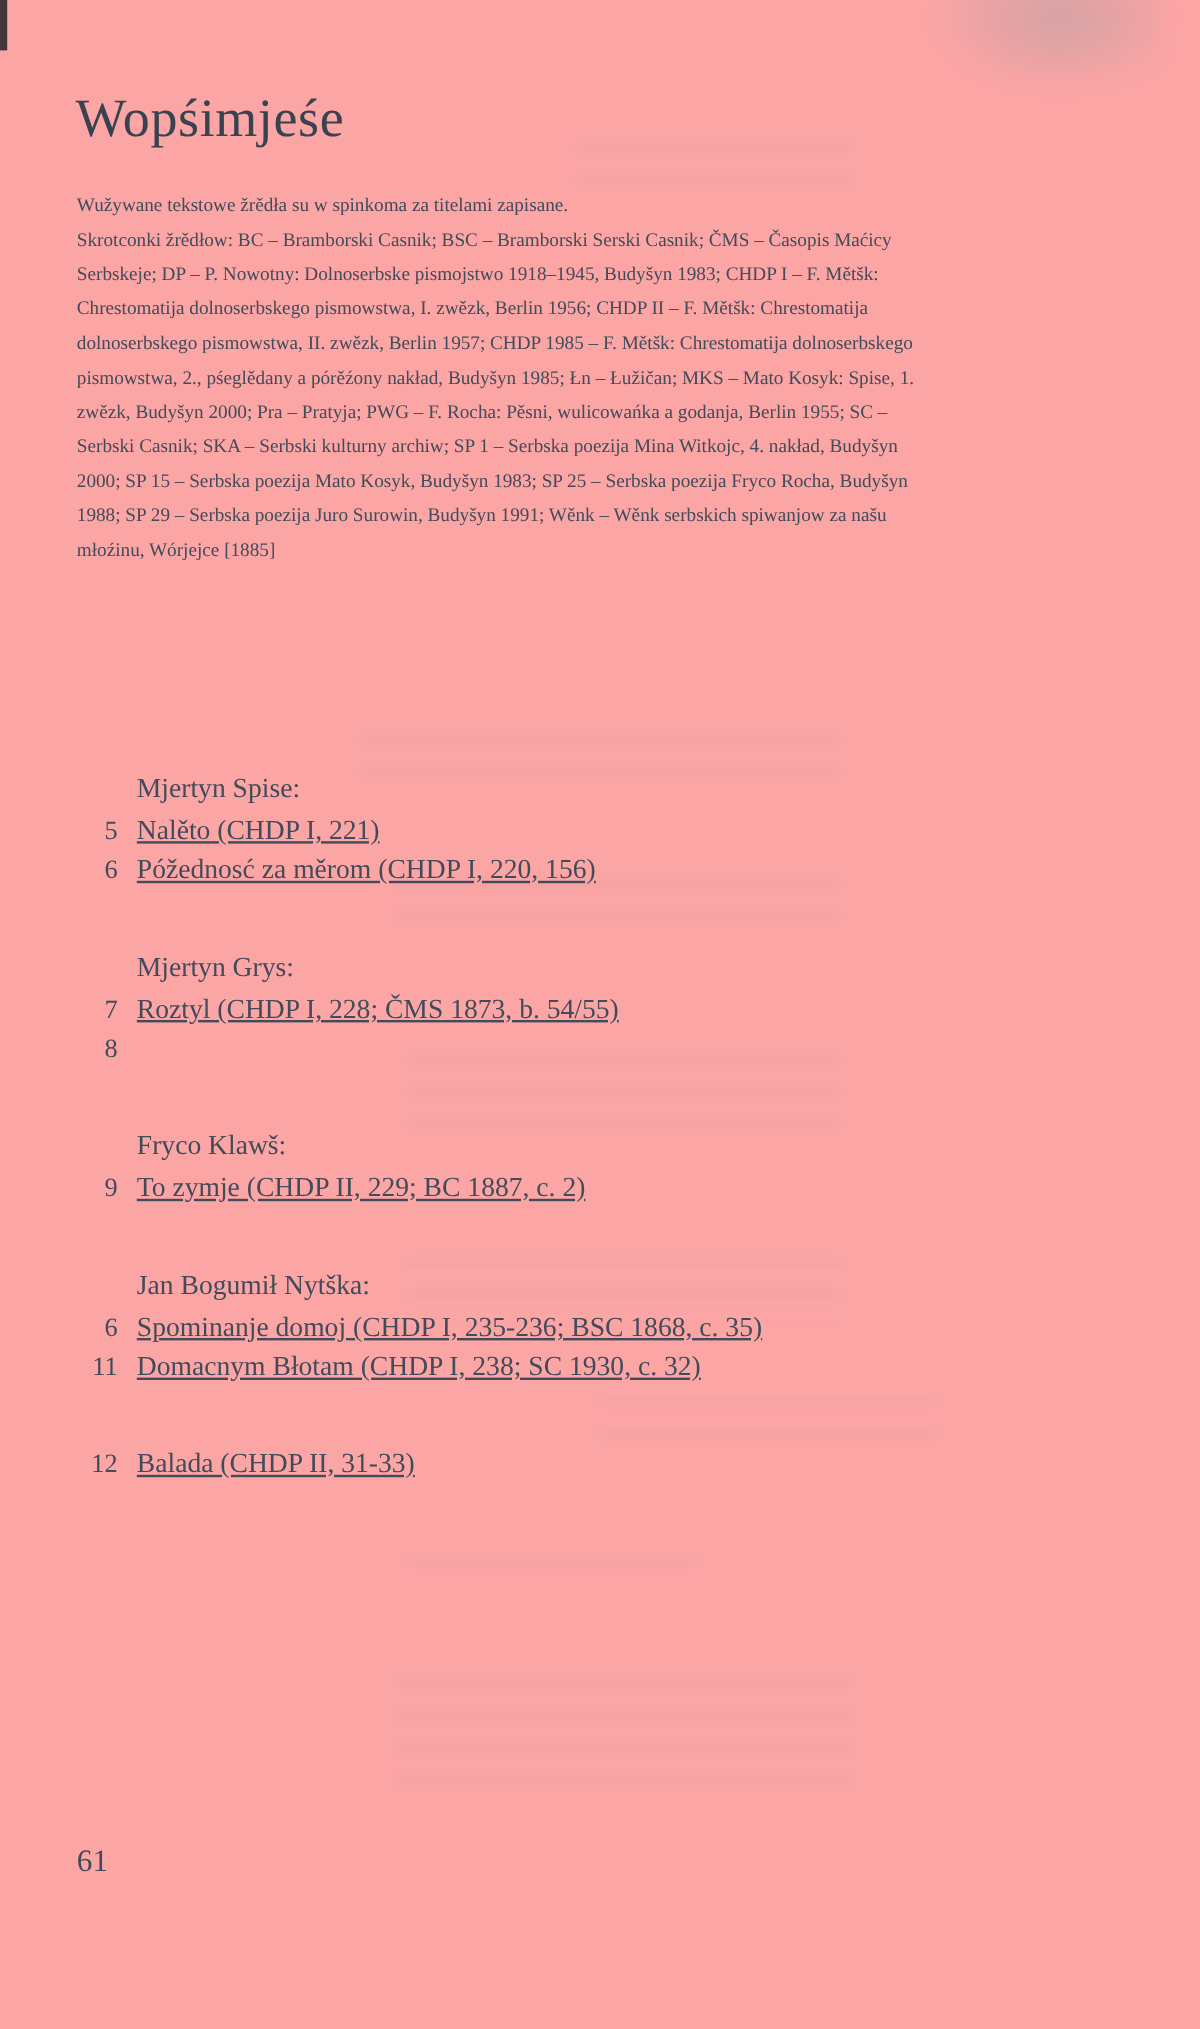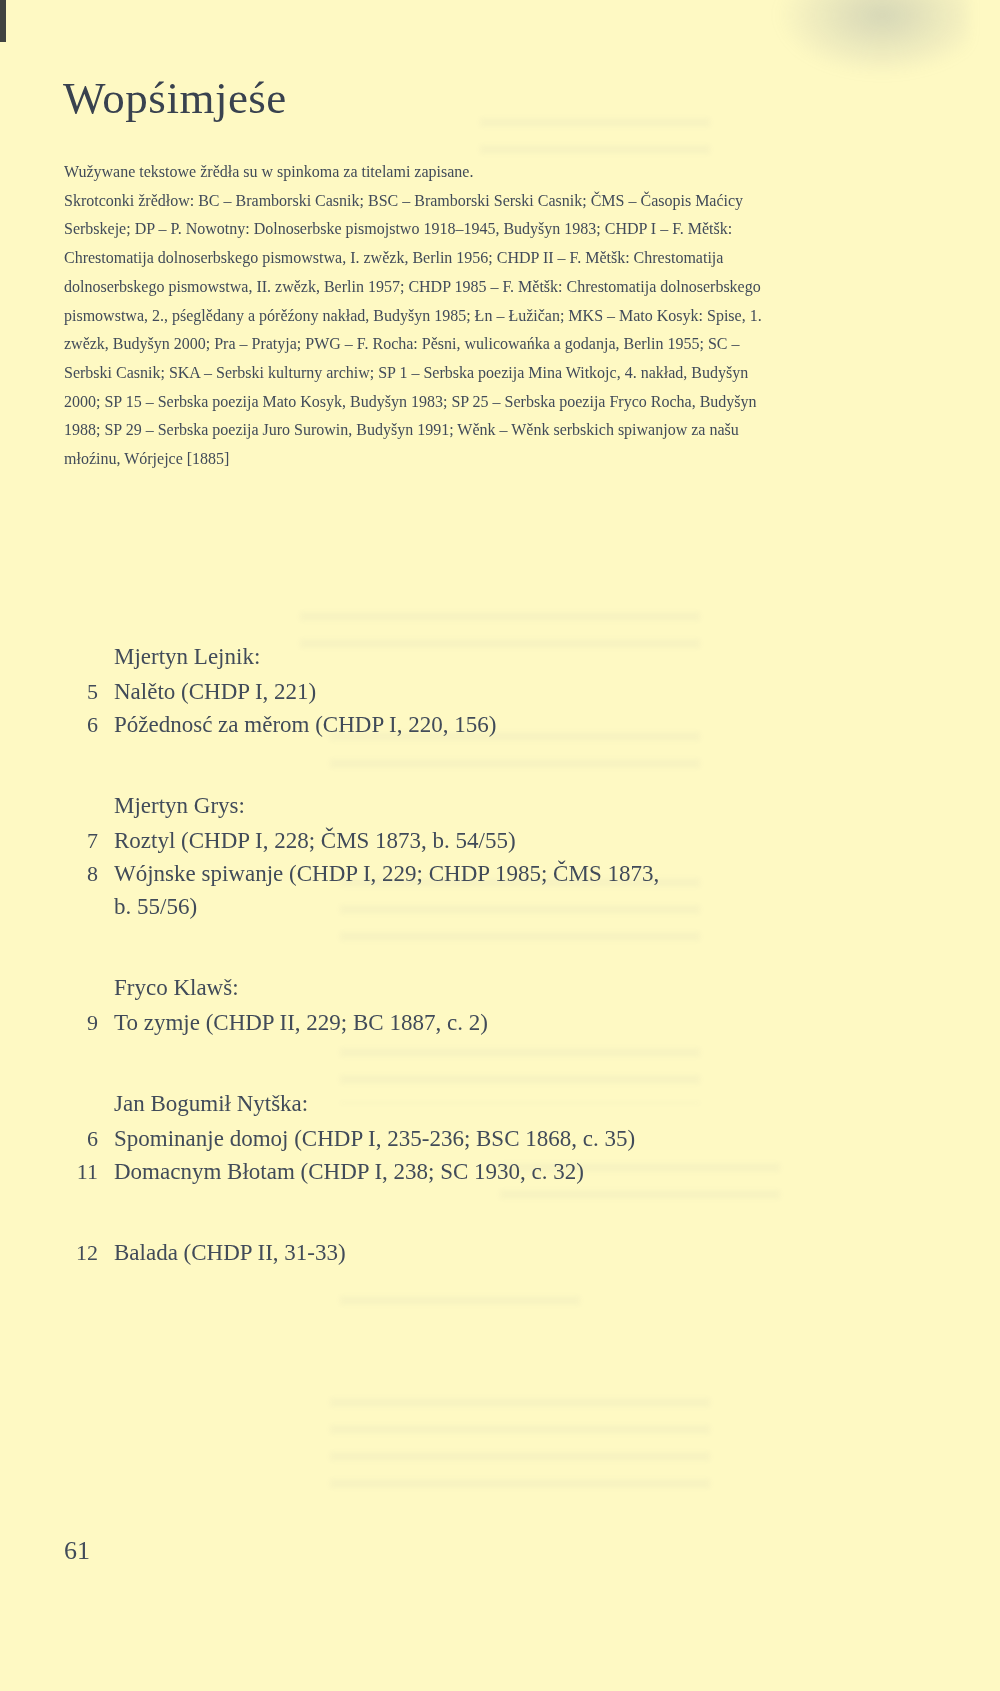--- a/index.html
+++ b/index.html
@@ -1,20 +1,20 @@
 <!DOCTYPE html>
 <html><head>
 <meta charset="utf-8">
 <style>
   html,body { margin:0; padding:0; background:#e9e9e9; }
   .page {
     position:relative;
     width:1000px; height:1691px;
     margin:0 auto;
-    background:#fef9c3;
+    background:#fca5a5;
     color:#3f4958;
     font-family:"Liberation Serif","DejaVu Serif",serif;
     overflow:hidden;
   }
   .page-title {
     position:absolute; left:63px; top:72px;
     margin:0; font-size:45px; font-weight:500;
     letter-spacing:0.5px; color:#39424f;
   }
   .intro {
@@ -31,21 +31,21 @@
     font-size:23px; line-height:33px; color:#414b59;
   }
   .toc-entry { display:flex; align-items:flex-start; }
   .toc-num {
     flex:0 0 34px; text-align:right;
     font-size:22px; line-height:33px; color:#414b59;
     padding-right:16px;
   }
   .toc-title {
     font-size:23px; line-height:33px; color:#414b59;
-    white-space:pre-line; max-width:660px;
+    white-space:pre-line; max-width:660px;text-decoration:underline;
   }
   .page-number {
     position:absolute; left:64px; top:1536px;
     font-size:26px; color:#414b59;
   }
   
   .ghost {
     position:absolute; pointer-events:none;
     filter:blur(2.5px); opacity:.4;
     background:repeating-linear-gradient(
@@ -80,21 +80,21 @@
   <div class="ghost" style="left:340px; top:1296px; width:240px; height:26px;"></div>
   <div class="ghost" style="left:330px; top:1398px; width:380px; height:96px;"></div>
 
   <h1 class="page-title">Wopśimjeśe</h1>
 
   <p class="intro">Wužywane tekstowe žrědła su w spinkoma za titelami zapisane.
 Skrotconki žrědłow: BC – Bramborski Casnik; BSC – Bramborski Serski Casnik; ČMS – Časopis Maćicy Serbskeje; DP – P. Nowotny: Dolnoserbske pismojstwo 1918–1945, Budyšyn 1983; CHDP I – F. Mětšk: Chrestomatija dolnoserbskego pismowstwa, I. zwězk, Berlin 1956; CHDP II – F. Mětšk: Chrestomatija dolnoserbskego pismowstwa, II. zwězk, Berlin 1957; CHDP 1985 – F. Mětšk: Chrestomatija dolnoserbskego pismowstwa, 2., pśeglědany a pórěźony nakład, Budyšyn 1985; Łn – Łužičan; MKS – Mato Kosyk: Spise, 1. zwězk, Budyšyn 2000; Pra – Pratyja; PWG – F. Rocha: Pěsni, wulicowańka a godanja, Berlin 1955; SC – Serbski Casnik; SKA – Serbski kulturny archiw; SP 1 – Serbska poezija Mina Witkojc, 4. nakład, Budyšyn 2000; SP 15 – Serbska poezija Mato Kosyk, Budyšyn 1983; SP 25 – Serbska poezija Fryco Rocha, Budyšyn 1988; SP 29 – Serbska poezija Juro Surowin, Budyšyn 1991; Wěnk – Wěnk serbskich spiwanjow za našu młoźinu, Wórjejce [1885]</p>
 
   <div class="toc">
   <div class="toc-section">
-    <div class="toc-author">Mjertyn Lejnik:</div>
+    <div class="toc-author">Mjertyn Spise:</div>
 
   <div class="toc-entry">
     <div class="toc-num">5</div>
     <div class="toc-title">Nalěto (CHDP I, 221)</div>
   </div>
 
   <div class="toc-entry">
     <div class="toc-num">6</div>
     <div class="toc-title">Póžednosć za měrom (CHDP I, 220, 156)</div>
   </div>
@@ -103,22 +103,20 @@
   <div class="toc-section">
     <div class="toc-author">Mjertyn Grys:</div>
 
   <div class="toc-entry">
     <div class="toc-num">7</div>
     <div class="toc-title">Roztyl (CHDP I, 228; ČMS 1873, b. 54/55)</div>
   </div>
 
   <div class="toc-entry">
     <div class="toc-num">8</div>
-    <div class="toc-title">Wójnske spiwanje (CHDP I, 229; CHDP 1985; ČMS 1873,
-b. 55/56)</div>
   </div>
 </div>
 
   <div class="toc-section">
     <div class="toc-author">Fryco Klawš:</div>
 
   <div class="toc-entry">
     <div class="toc-num">9</div>
     <div class="toc-title">To zymje (CHDP II, 229; BC 1887, c. 2)</div>
   </div>

